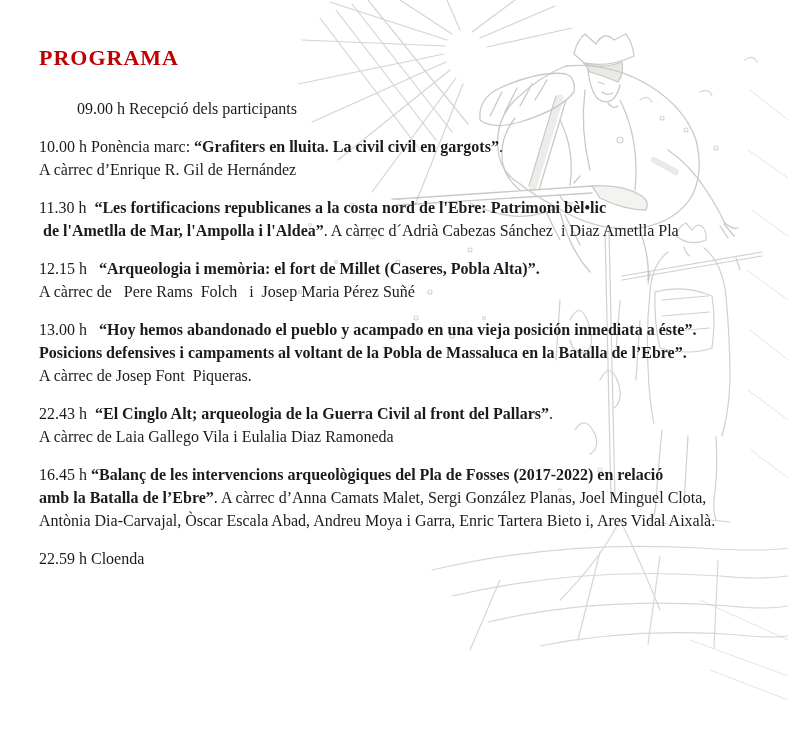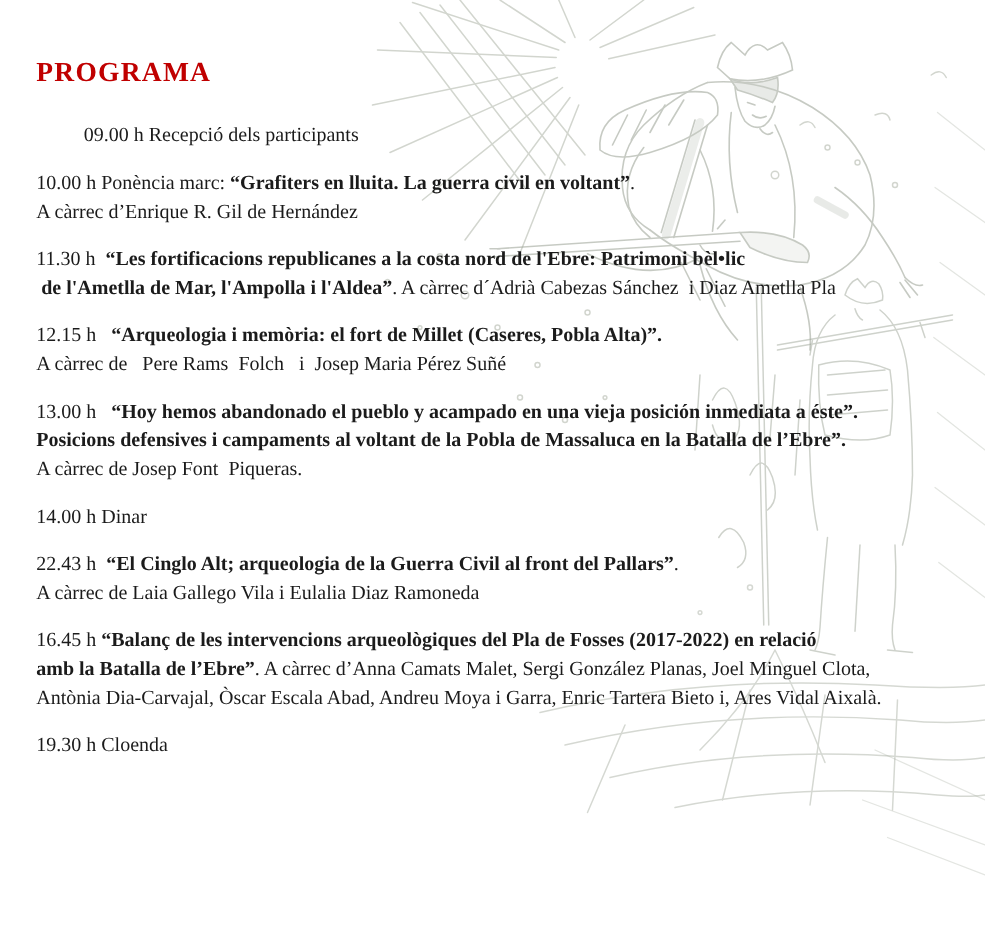--- a/index.html
+++ b/index.html
@@ -14,21 +14,21 @@
   }
   .sketch{
     position:absolute;
     left:0; top:0;
     width:788px; height:752px;
     z-index:1;
     pointer-events:none;
   }
   .content{
     position:absolute;
-    left:29px; top:45px;
+    left:39px; top:45px;
     width:740px;
     z-index:2;
   }
   .title{
     margin:0;
     font-family:"Liberation Serif", serif;
     font-size:22px;
     font-weight:bold;
     letter-spacing:1px;
   }
@@ -160,32 +160,31 @@
       <path d="M620,520 Q600,560 560,600 M620,520 Q640,560 660,610"></path>
       <circle cx="600" cy="470" r="2"></circle>
       <circle cx="560" cy="490" r="1.5"></circle>
     </g>
   </svg>
 
   <div class="content">
     <h1 class="title" style="color: rgb(192, 0, 0);">PROGRAMA</h1>
     <div id="program">
         <p class="entry"><span>09.00 h Recepció dels participants</span></p>
-        <p class="entry"><span>10.00 h Ponència marc: </span><span class="b">“Grafiters en lluita. La guerra civil en voltant”</span><span>. 
+        <p class="entry"><span>10.00 h Ponència marc: </span><span class="b">“Grafiters en lluita. La civil civil en gargots”</span><span>. 
 A càrrec d’Enrique R. Gil de Hernández</span></p>
         <p class="entry"><span>11.30 h  </span><span class="b">“Les fortificacions republicanes a la costa nord de l'Ebre: Patrimoni bèl•lic
  de l'Ametlla de Mar, l'Ampolla i l'Aldea”</span><span>. A càrrec d´Adrià Cabezas Sánchez  i Diaz Ametlla Pla</span></p>
         <p class="entry"><span>12.15 h   </span><span class="b">“Arqueologia i memòria: el fort de Millet (Caseres, Pobla Alta)”.</span><span>
 A càrrec de   Pere Rams  Folch   i  Josep Maria Pérez Suñé</span></p>
         <p class="entry"><span>13.00 h   </span><span class="b">“Hoy hemos abandonado el pueblo y acampado en una vieja posición inmediata a éste”.
 Posicions defensives i campaments al voltant de la Pobla de Massaluca en la Batalla de l’Ebre”.</span><span>
 A càrrec de Josep Font  Piqueras.</span></p>
-        <p class="entry"><span>14.00 h Dinar</span></p>
         <p class="entry"><span>22.43 h  </span><span class="b">“El Cinglo Alt; arqueologia de la Guerra Civil al front del Pallars”</span><span>.
 A càrrec de Laia Gallego Vila i Eulalia Diaz Ramoneda</span></p>
         <p class="entry"><span>16.45 h </span><span class="b">“Balanç de les intervencions arqueològiques del Pla de Fosses (2017-2022) en relació
 amb la Batalla de l’Ebre”</span><span>. A càrrec d’Anna Camats Malet, Sergi González Planas, Joel Minguel Clota,
 Antònia Dia-Carvajal, Òscar Escala Abad, Andreu Moya i Garra, Enric Tartera Bieto i, Ares Vidal Aixalà.</span></p>
-        <p class="entry"><span>19.30 h Cloenda</span></p>
+        <p class="entry"><span>22.59 h Cloenda</span></p>
       </div>
   </div>
 
 </div>
 
 </body></html>

